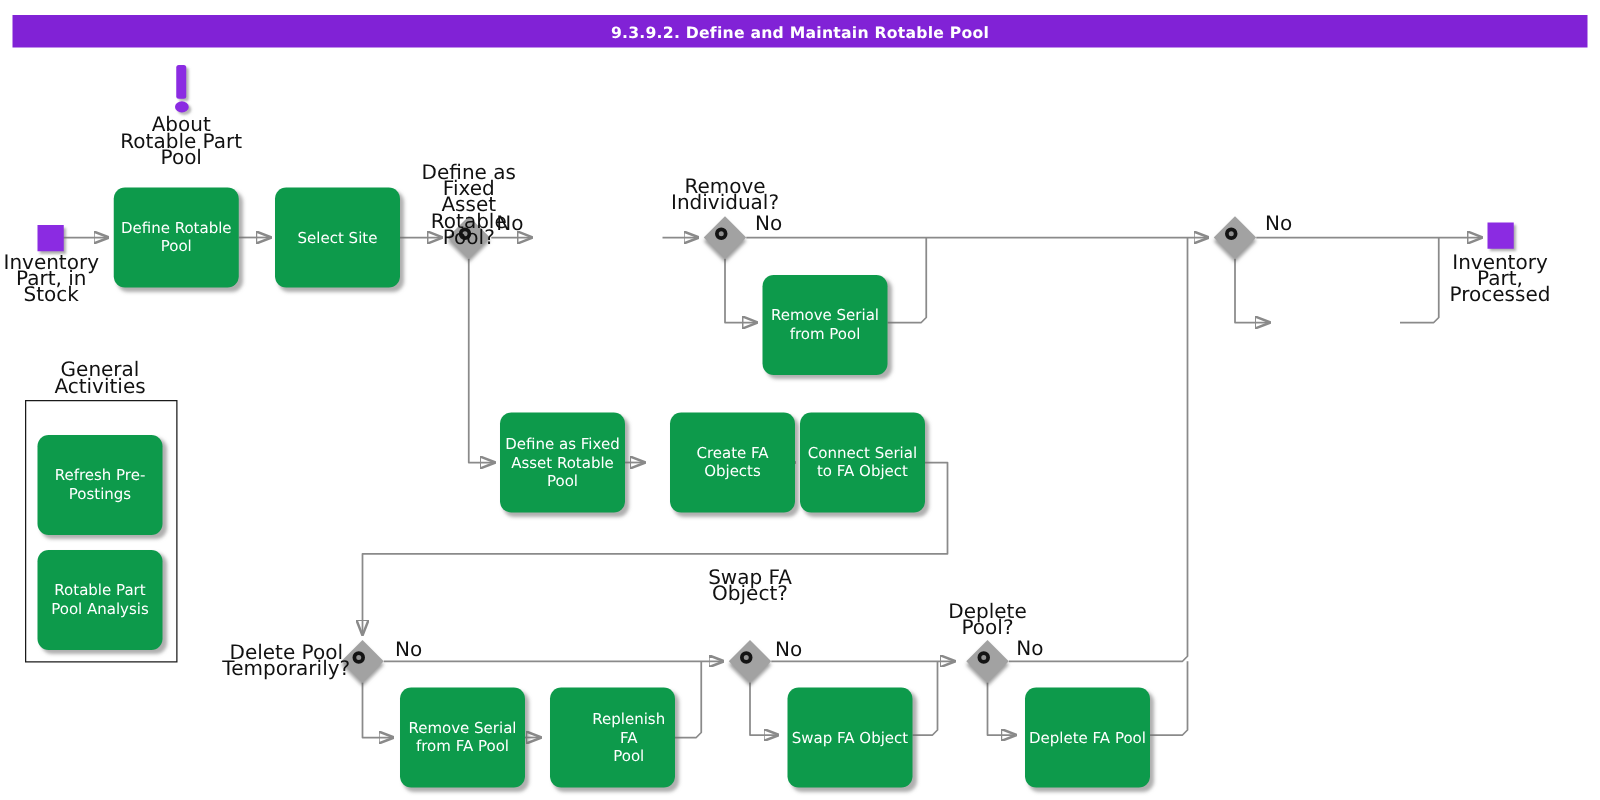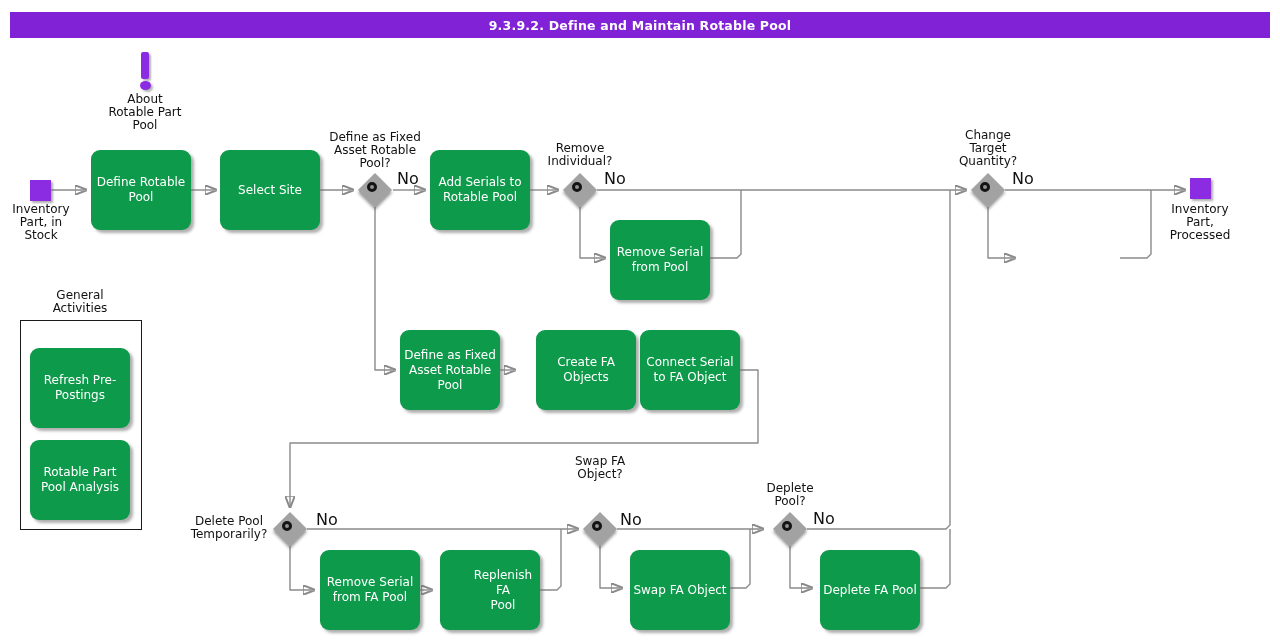--- a/index.html
+++ b/index.html
@@ -23,21 +23,21 @@
   .event-square { position:absolute; width:21px; height:21px; background:#8B2BE2;
                   box-shadow:2px 2px 2px rgba(120,120,120,0.6); }
 
   .diamond-wrap { position:absolute; width:34px; height:34px; }
   .diamond { position:absolute; left:5px; top:5px; width:24px; height:24px;
              background:#A2A2A2; transform:rotate(45deg);
              box-shadow:2px 2px 3px rgba(90,90,90,0.6); }
   .diamond-circle { position:absolute; left:9px; top:9px; width:10px; height:10px;
                     border:3px solid #141414; border-radius:50%; background:#919191; }
 
-  .lbl { position:absolute; font-size:12px; line-height:13px; color:#111;
+  .lbl { position:absolute; font-size:16px; line-height:13px; color:#111;
          text-align:center; white-space:pre-line; }
   .no-lbl { position:absolute; font-size:16px; color:#111; }
 
   .ga-frame { position:absolute; left:20px; top:320px; width:122px; height:210px;
               border:1px solid #1a1a1a; background:#fff; }
 
   .excl-bar { position:absolute; left:141px; top:52px; width:8px; height:27px;
               background:#8B2BE2; border-radius:2px;
               box-shadow:2px 2px 2px rgba(120,120,120,0.55); }
   .excl-dot { position:absolute; left:140px; top:81px; width:11px; height:9px;
@@ -99,22 +99,20 @@
 Part, in
 Stock</div>
   <div class="event-square" style="left:1190px; top:178px;"></div>
   <div class="lbl" style="left:1158px; top:203px; width:84px;">Inventory
 Part,
 Processed</div>
 
   <div class="activity" style="left:91px; top:150px;">Define Rotable
 Pool</div>
   <div class="activity" style="left:220px; top:150px;">Select Site</div>
-  <div class="activity" style="left:430px; top:150px;">Add Serials to
-Rotable Pool</div>
   <div class="activity" style="left:610px; top:220px;">Remove Serial
 from Pool</div>
 
   <div class="activity" style="left:400px; top:330px;">Define as Fixed
 Asset Rotable
 Pool</div>
   <div class="activity" style="left:536px; top:330px;">Create FA
 Objects</div>
   <div class="activity" style="left:640px; top:330px;">Connect Serial
 to FA Object</div>
@@ -149,23 +147,20 @@
   <div class="diamond-wrap" style="left:773px; top:512px;">
     <div class="diamond"></div>
     <div class="diamond-circle"></div>
   </div>
 
   <div class="lbl" style="left:325px; top:131px; width:100px;">Define as Fixed
 Asset Rotable
 Pool?</div>
   <div class="lbl" style="left:528px; top:142px; width:104px;">Remove
 Individual?</div>
-  <div class="lbl" style="left:938px; top:129px; width:100px;">Change
-Target
-Quantity?</div>
   <div class="lbl" style="left:170px; top:515px; width:118px;">Delete Pool
 Temporarily?</div>
   <div class="lbl" style="left:548px; top:455px; width:104px;">Swap FA
 Object?</div>
   <div class="lbl" style="left:740px; top:482px; width:100px;">Deplete
 Pool?</div>
 
   <span class="no-lbl" style="left:397px; top:169px;">No</span>
   <span class="no-lbl" style="left:604px; top:169px;">No</span>
   <span class="no-lbl" style="left:1012px; top:169px;">No</span>

